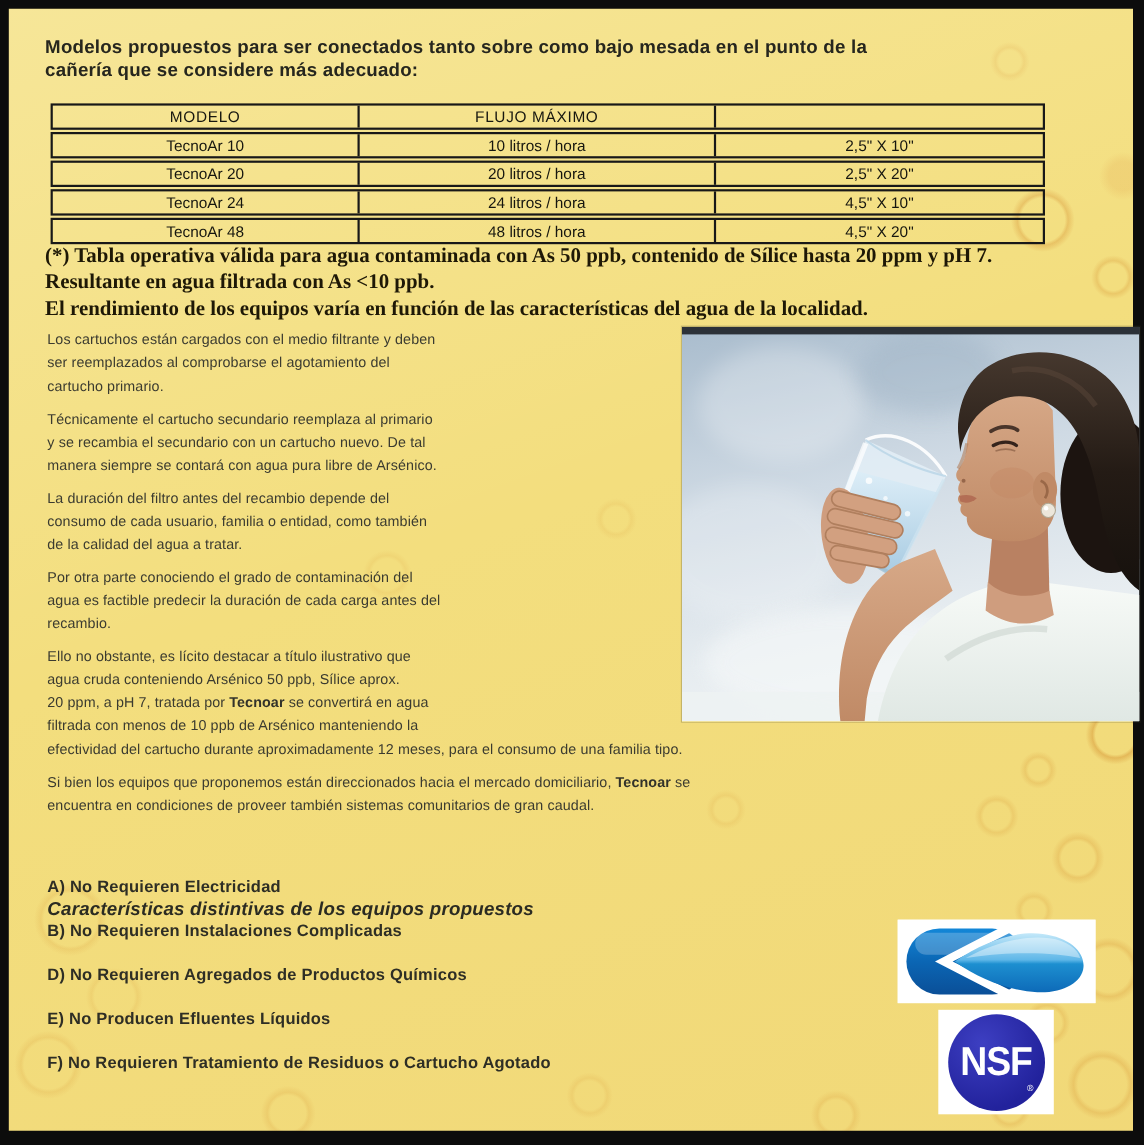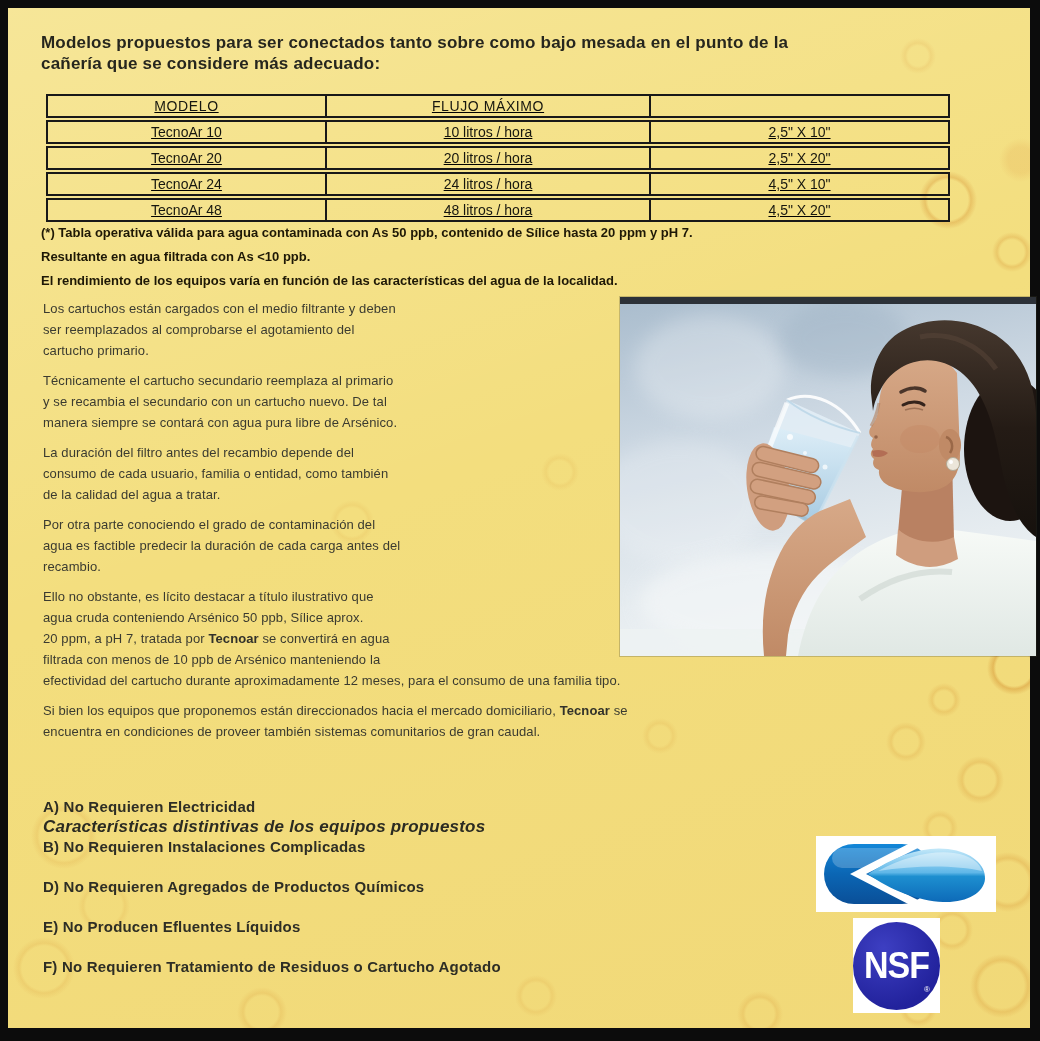--- a/index.html
+++ b/index.html
@@ -34,30 +34,30 @@
       radial-gradient(circle at 352px 522px, transparent 14px, rgba(215,150,55,.12) 17px, transparent 22px),
       radial-gradient(circle at 560px 472px, transparent 11px, rgba(215,150,55,.12) 14px, transparent 19px);
   }
   .intro{
     position:absolute;left:33px;top:24px;width:965px;
     font-size:17px;font-weight:bold;line-height:21px;color:#26261e;
     white-space:pre-line;letter-spacing:.2px;
   }
   
   .models-table{position:absolute;left:38px;top:86px;width:904px;}
-  .t-row{display:flex;border:2px solid #181818;margin-bottom:2px;box-sizing:border-box;text-decoration:underline;}
+  .t-row{display:flex;border:2px solid #181818;margin-bottom:2px;box-sizing:border-box;}
   .t-cell{line-height:18px;font-size:14px;text-align:center;color:#16160f;box-sizing:border-box;padding:1px 2px;}
   .t-cell.c1{width:31%;border-right:2px solid #181818;}
   .t-cell.c2{width:36%;border-right:2px solid #181818;}
   .t-cell.c3{width:33%;}
   .t-head .t-cell{letter-spacing:.6px;}
   .note{
     position:absolute;left:33px;top:213px;width:985px;
-    font-family:Liberation Sans, sans-serif;font-weight:bold;
-    font-size:13px;line-height:24px;color:#1e1806;white-space:pre-line;
+    font-family:Liberation Serif, serif;font-weight:bold;
+    font-size:19px;line-height:24px;color:#1e1806;white-space:pre-line;
   }
   .text-col{position:absolute;left:35px;top:290px;width:978px;}
   .para{
     margin:0 0 9px 0;font-size:13px;line-height:21px;color:#3b3b30;
     white-space:pre-line;letter-spacing:.1px;
   }
   .para b{color:#32322a;}
   .char-heading{
     position:absolute;left:35px;top:763px;
     font-size:17px;font-weight:bold;font-style:italic;color:#2b2b22;letter-spacing:.2px;margin-top:46px;
@@ -65,21 +65,21 @@
   .features{position:absolute;left:35px;top:788px;margin:0;padding:0;list-style:none;}
   .features li{
     margin:0 0 19px 0;font-size:15px;font-weight:bold;line-height:21px;color:#2e2e25;letter-spacing:.2px;
   }
   .photo{
     position:absolute;left:612px;top:289px;width:416px;height:359px;overflow:hidden;
     box-shadow:0 0 0 1px rgba(60,60,40,.25);
   }
   .logo-tecnoar{position:absolute;left:808px;top:828px;width:180px;height:76px;background:#fff;}
   .logo-nsf{
-    position:absolute;left:845px;top:910px;width:87px;height:95px;background:#fff;
+    position:absolute;left:845px;top:910px;width:105px;height:95px;background:#fff;
     display:flex;align-items:center;justify-content:center;
   }
   .nsf-circle{
     width:88px;height:88px;border-radius:50%;
     background:radial-gradient(circle at 35% 30%, #3d3fc2, #22229c 72%);
     display:flex;align-items:center;justify-content:center;position:relative;
   }
   .nsf-text{
     color:#fff;font-weight:bold;font-size:34px;letter-spacing:-1px;
     font-family:"Liberation Sans",sans-serif;transform:scaleY(1.08);

